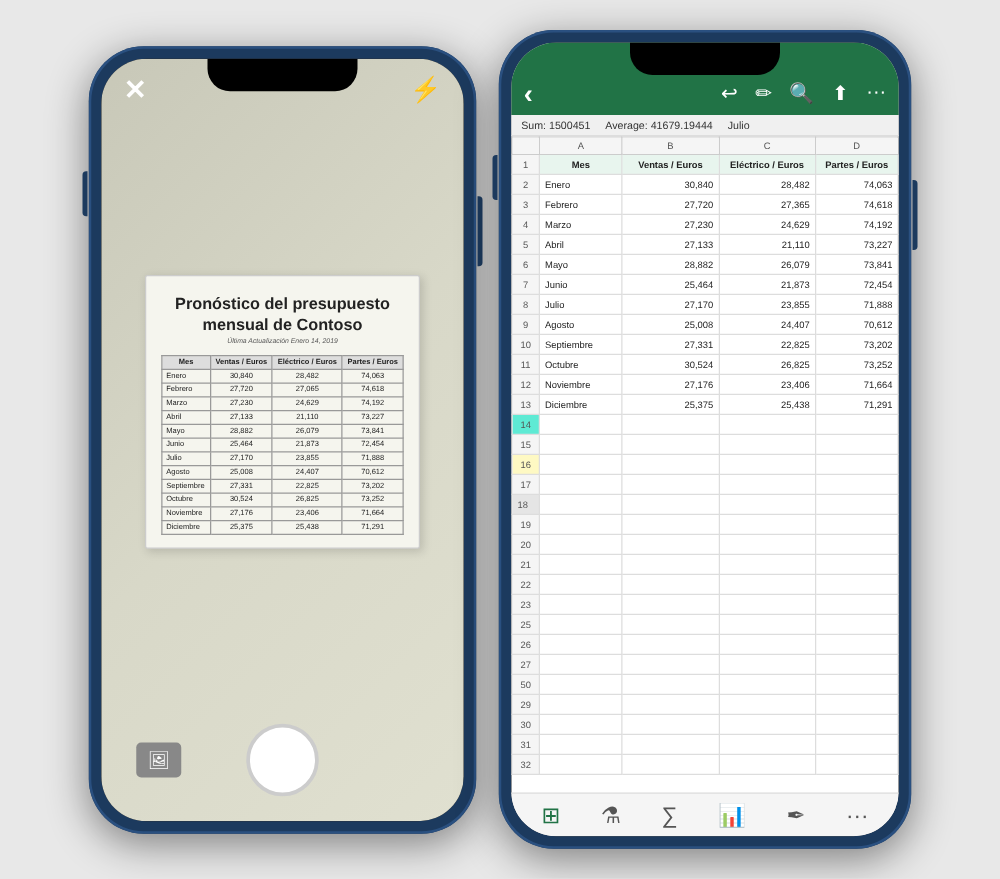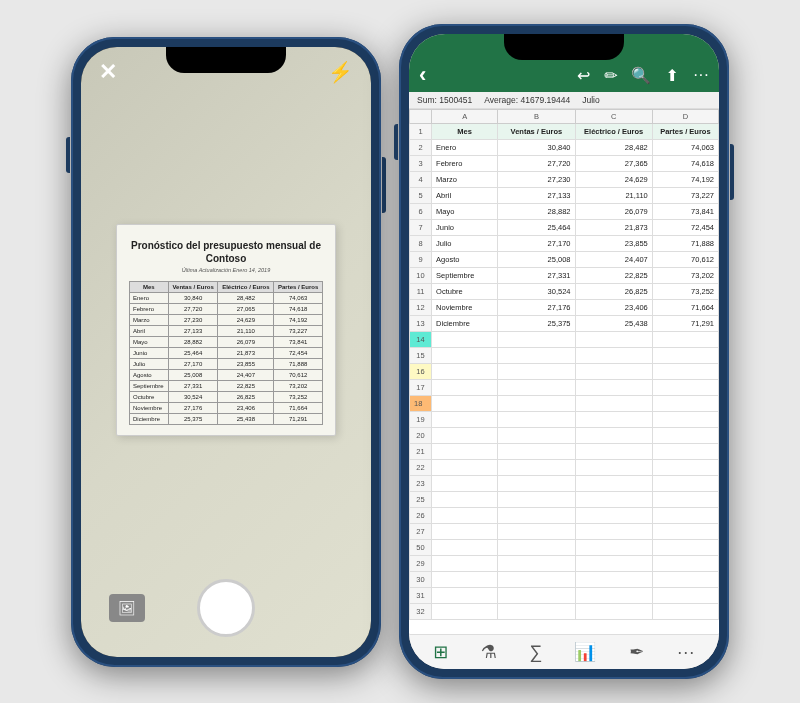--- a/index.html
+++ b/index.html
@@ -108,21 +108,21 @@
     .document-paper {
       background: #f5f5ee;
       border: 1px solid #ccc;
       width: 220px;
       padding: 14px 12px 10px;
       border-radius: 2px;
       box-shadow: 2px 2px 8px rgba(0,0,0,0.15);
     }
     .doc-title {
       text-align: center;
-      font-size: 10px;
+      font-size: 13px;
       font-weight: bold;
       color: #222;
       line-height: 1.3;
       margin-bottom: 2px;
     }
     .doc-subtitle {
       text-align: center;
       font-size: 5.5px;
       color: #555;
       margin-bottom: 8px;
@@ -546,21 +546,21 @@
                   <td></td>
                 </tr>
                 <tr>
                   <td style="background: rgb(245, 245, 245); color: rgb(85, 85, 85); text-align: center;">17</td>
                   <td></td>
                   <td></td>
                   <td></td>
                   <td></td>
                 </tr>
                 <tr>
-                  <td style="background: #fdba74; color: rgb(85, 85, 85); text-align: left;">18</td>
+                  <td style="background: #e5e5e5; color: rgb(85, 85, 85); text-align: left;">18</td>
                   <td></td>
                   <td></td>
                   <td></td>
                   <td></td>
                 </tr>
                 <tr>
                   <td style="background: rgb(245, 245, 245); color: rgb(85, 85, 85); text-align: center;">19</td>
                   <td></td>
                   <td></td>
                   <td></td>

